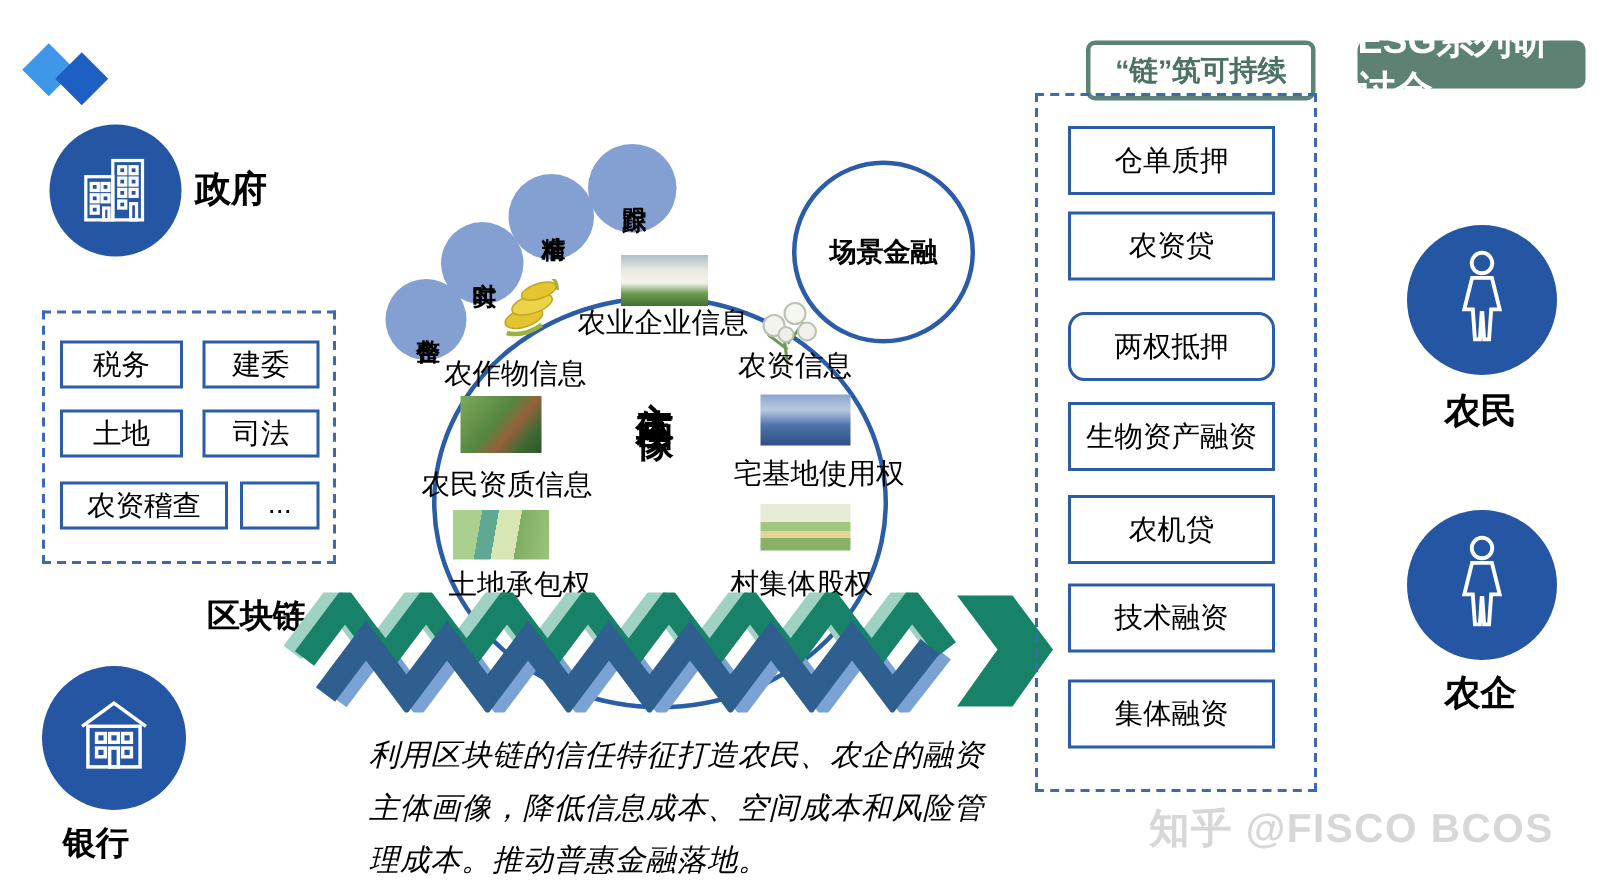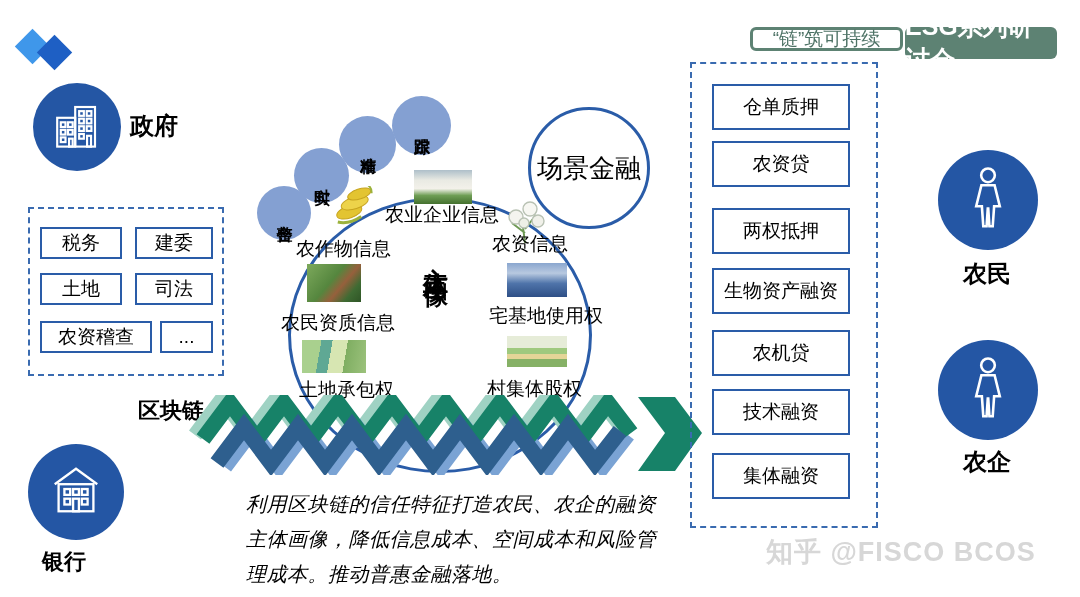--- a/index.html
+++ b/index.html
@@ -5,22 +5,22 @@
   * { margin:0; padding:0; box-sizing:border-box; }
   html,body { background:#fff; }
   body { font-family:"Liberation Sans", sans-serif; }
   .stage { position:relative; width:1080px; height:597px; background:#fff; overflow:hidden; }
 
   
   .title { position:absolute; left:88px; top:20px; font-size:31px; font-weight:bold; color:#2f5fc2; letter-spacing:1px; }
   .diamond { position:absolute; width:25px; height:25px; transform:rotate(45deg); }
   .diamond.light { left:20px; top:34px; background:#3f97ea; }
   .diamond.dark  { left:42px; top:40px; background:#1e5fc4; }
-  .badge-outline { position:absolute; left:750px; top:27px; width:153px; height:24px; background:#fff;
-    border:3px solid #5d8273; border-radius:6px; color:#4d7265; font-size:19px; font-weight:normal;
+  .badge-outline { position:absolute; left:724px; top:27px; width:153px; height:40px; background:#fff;
+    border:3px solid #5d8273; border-radius:6px; color:#4d7265; font-size:19px; font-weight:bold;
     display:flex; align-items:center; justify-content:center; }
   .badge-filled { position:absolute; left:905px; top:27px; width:152px; height:32px; background:#5d8273;
     border-radius:6px; color:#fff; font-size:25px; font-weight:bold; display:flex; align-items:center; justify-content:center; }
 
   
   .entity-circle { position:absolute; border-radius:50%; background:#2456a4; display:flex; align-items:center; justify-content:center; }
   .gov-circle  { left:33px;  top:83px;  width:88px;  height:88px; }
   .bank-circle { left:28px;  top:444px; width:96px;  height:96px; }
   .farmer-circle { left:938px; top:150px; width:100px; height:100px; }
   .agrico-circle { left:938px; top:340px; width:100px; height:100px; }
@@ -50,21 +50,21 @@
   
   .ph-company { background:linear-gradient(180deg,#aebfc9 0%,#e9eae3 30%,#f3f1ea 55%,#6f9e55 75%,#44702f 100%); }
   .ph-farmer  { background:linear-gradient(130deg,#7da95c 0%,#55863e 45%,#96603c 62%,#3f6b33 80%,#2f5526 100%); }
   .ph-crowd   { background:linear-gradient(180deg,#8aa6cf 0%,#b8c9e0 30%,#4f74aa 60%,#2e4f86 100%); }
   .ph-land    { background:linear-gradient(100deg,#a9d08e 0%,#a9d08e 28%,#5fa894 28%,#5fa894 44%,#d7e6b2 44%,#d7e6b2 66%,#7fae62 66%,#9cc27c 100%); }
   .ph-village { background:linear-gradient(180deg,#e6ecd8 0%,#e6ecd8 38%,#9fc97e 38%,#9fc97e 58%,#e4d597 58%,#e4d597 74%,#86b166 74%,#86b166 100%); }
 
   
   .scene-circle { position:absolute; left:528px; top:107px; width:122px; height:122px; background:#fff;
     border:3px solid #2a5ca8; border-radius:50%; display:flex; align-items:center; justify-content:center; }
-  .scene-circle span { font-size:26px; font-weight:normal; color:#000; }
+  .scene-circle span { font-size:18px; font-weight:bold; color:#000; }
 
   
   .product-box { position:absolute; left:690px; top:62px; width:188px; height:466px; border:2px dashed #3a6bb0; }
   .product { position:absolute; left:712px; width:138px; height:46px; background:#fff; border:2px solid #2a5ca8;
     display:flex; align-items:center; justify-content:center; font-size:19px; color:#000; }
 
   
   .chain-label { position:absolute; left:138px; top:396px; font-size:22px; font-weight:bold; color:#000; }
   .chain-svg { position:absolute; left:183px; top:395px; }
 
@@ -181,21 +181,21 @@
     <polyline points="12,40 39,4 66,40 93,4 120,40 147,4 174,40 201,4 228,40 255,4 282,40 309,4 336,40 363,4 390,40 417,4 440,34" fill="none" stroke="#9fd2c3" stroke-width="15"></polyline>
     <polyline points="42,72 69,36 96,72 123,36 150,72 177,36 204,72 231,36 258,72 285,36 312,72 339,36 366,72 393,36 420,72 445,40" fill="none" stroke="#7aa3d4" stroke-width="15"></polyline>
     <polyline points="20,44 47,8 74,44 101,8 128,44 155,8 182,44 209,8 236,44 263,8 290,44 317,8 344,44 371,8 398,44 425,8 448,38" fill="none" stroke="#178268" stroke-width="16"></polyline>
     <polyline points="34,68 61,32 88,68 115,32 142,68 169,32 196,68 223,32 250,68 277,32 304,68 331,32 358,68 385,32 412,68 437,36" fill="none" stroke="#2e5f8e" stroke-width="16"></polyline>
     <polygon points="455,2 492,2 519,38 492,76 455,76 482,38" fill="#178268"></polygon>
   </svg>
 
   <div class="product-box"></div>
   <div class="product" style="top:84px;">仓单质押</div>
   <div class="product" style="top:141px;">农资贷</div>
-  <div class="product" style="top:208px;">两权抵押</div>
+  <div class="product" style="top:208px;border-radius:11px;">两权抵押</div>
   <div class="product" style="top:268px;">生物资产融资</div>
   <div class="product" style="top:330px;">农机贷</div>
   <div class="product" style="top:389px;">技术融资</div>
   <div class="product" style="top:453px;">集体融资</div>
 
   <div class="entity-circle farmer-circle">
     <span>
       <svg width="60" height="66" viewBox="0 0 24 28" fill="none" stroke="#fff" stroke-width="1.1">
         <circle cx="12" cy="4.4" r="2.9"></circle>
         <path d="M9.2 8.6 L14.8 8.6 L17 17.5 L14.6 17.5 L14 26 L12.6 26 L12.1 18.5 L11.9 18.5 L11.4 26 L10 26 L9.4 17.5 L7 17.5 Z"></path>

